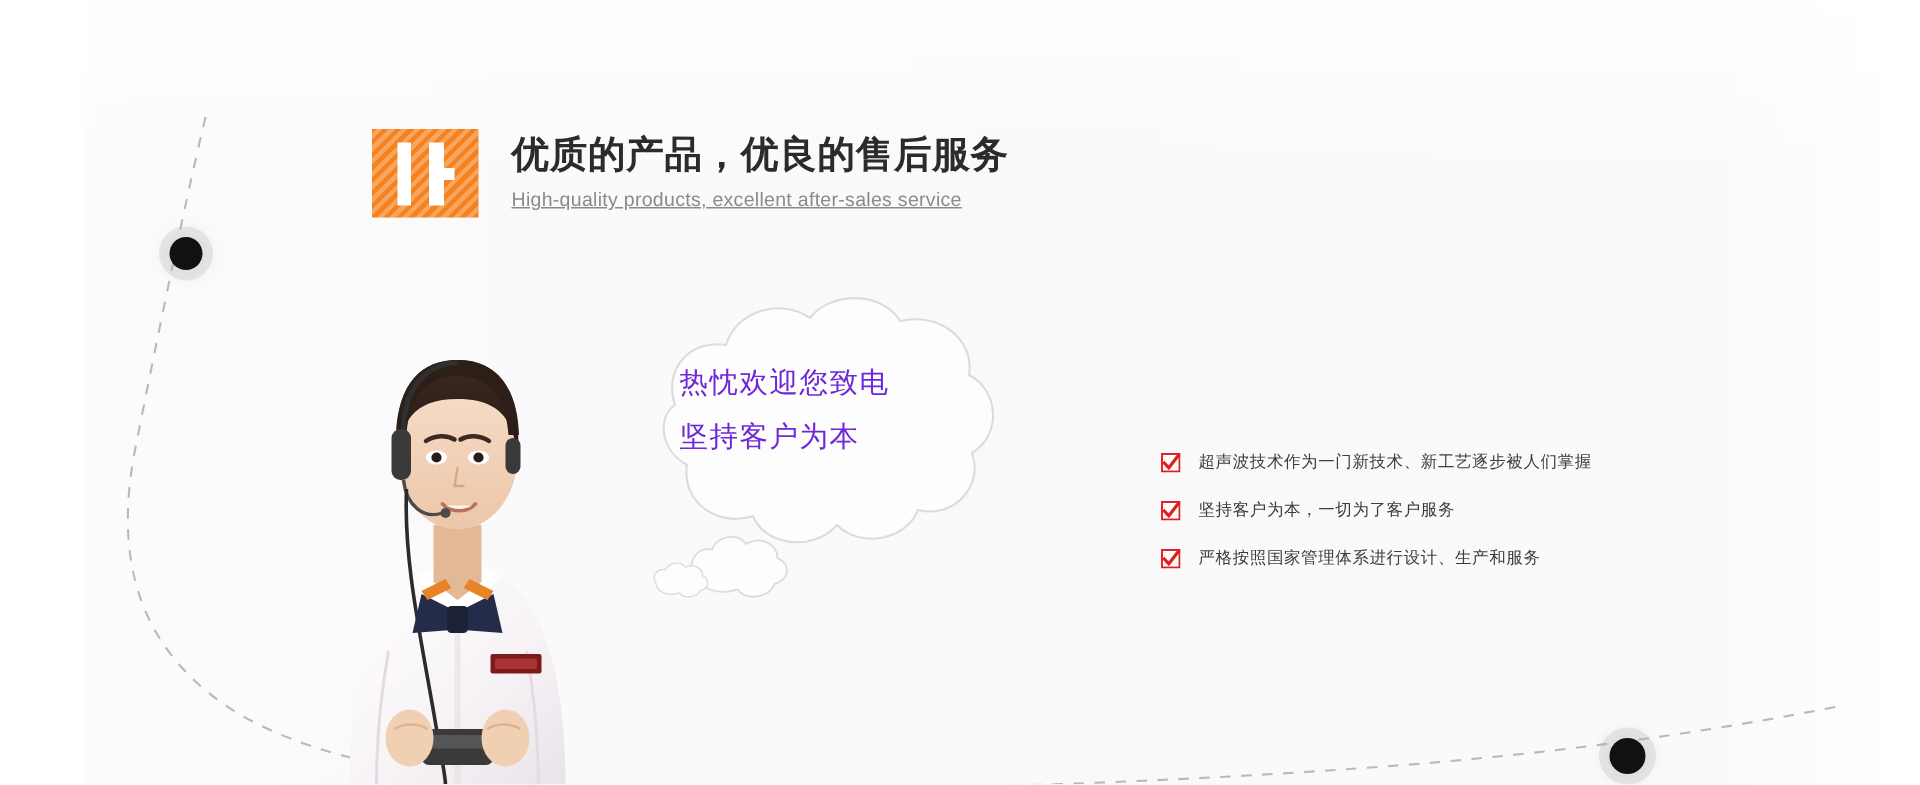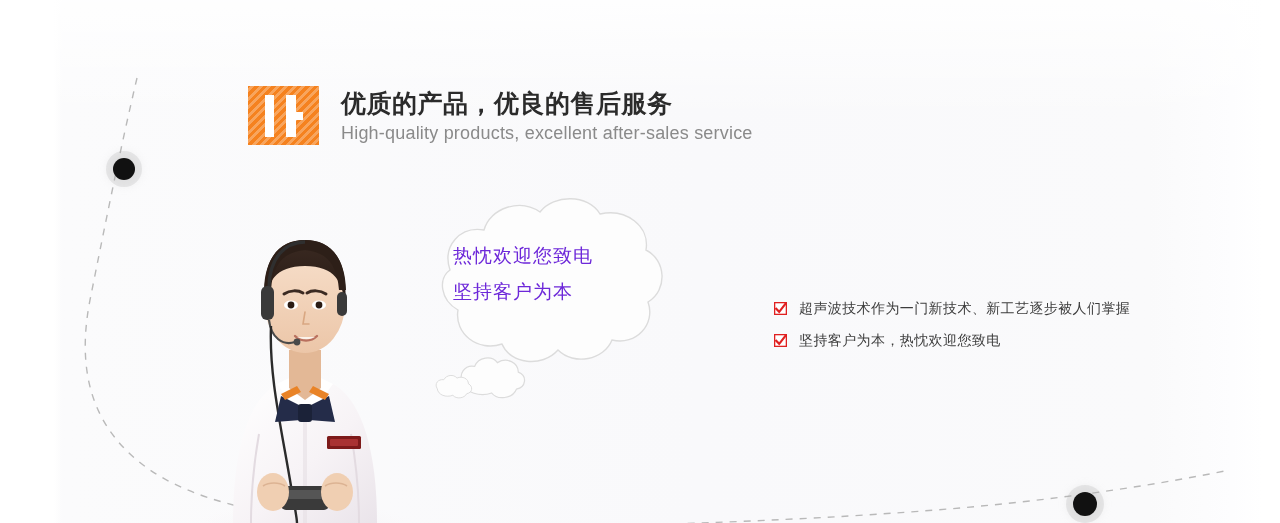--- a/index.html
+++ b/index.html
@@ -129,25 +129,26 @@
   .heading-title {
     font-size: 25px;
     font-weight: bold;
     color: #2b2b2b;
     letter-spacing: 0.5px;
     line-height: 32px;
     white-space: nowrap;
   }
   .heading-sub {
     margin-top: 5px;
-    font-size: 18px;
+    font-size: 13px;
     color: #8a8a8a;
     letter-spacing: 0.2px;
     line-height: 18px;
     white-space: nowrap;
+    text-decoration: underline;
   }
 
   
   .agent {
     position: absolute;
     left: 185px;
     top: 186px;
     width: 240px;
     height: 337px;
   }
@@ -185,21 +186,21 @@
     margin-bottom: 11px;
   }
   .check-icon {
     flex: 0 0 auto;
     width: 13px;
     height: 13px;
     margin-top: 4px;
     margin-right: 12px;
   }
   .bullet-label {
-    font-size: 14px;
+    font-size: 11px;
     color: #3c3c3c;
     line-height: 21px;
     letter-spacing: 0.4px;
     white-space: nowrap;
   }
 </style>
 </head>
 <body>
 
 <div class="stage">
@@ -353,19 +354,26 @@
         <path d="M 2.4 7.2 L 5.6 10.6 L 12.6 1.6" fill="none" stroke="#e02020" stroke-width="2.3" stroke-linecap="square"></path>
       </svg>
       <span class="bullet-label">超声波技术作为一门新技术、新工艺逐步被人们掌握</span>
     </div>
 
     <div class="bullet-item">
       <svg class="check-icon" viewBox="0 0 14 14" xmlns="http://www.w3.org/2000/svg">
         <rect x="0.7" y="0.7" width="12.6" height="12.6" fill="#ffffff" stroke="#e02020" stroke-width="1.4"></rect>
         <path d="M 2.4 7.2 L 5.6 10.6 L 12.6 1.6" fill="none" stroke="#e02020" stroke-width="2.3" stroke-linecap="square"></path>
       </svg>
-      <span class="bullet-label">坚持客户为本，热忱欢迎您致电</span>
-    </div>
-
+      <span class="bullet-label">坚持客户为本，一切为了客户服务</span>
+    </div>
+
+    <div class="bullet-item">
+      <svg class="check-icon" viewBox="0 0 14 14" xmlns="http://www.w3.org/2000/svg">
+        <rect x="0.7" y="0.7" width="12.6" height="12.6" fill="#ffffff" stroke="#e02020" stroke-width="1.4"></rect>
+        <path d="M 2.4 7.2 L 5.6 10.6 L 12.6 1.6" fill="none" stroke="#e02020" stroke-width="2.3" stroke-linecap="square"></path>
+      </svg>
+      <span class="bullet-label">严格按照国家管理体系进行设计、生产和服务</span>
+    </div>
 
   </div>
 
 </div>
 
 </body></html>

